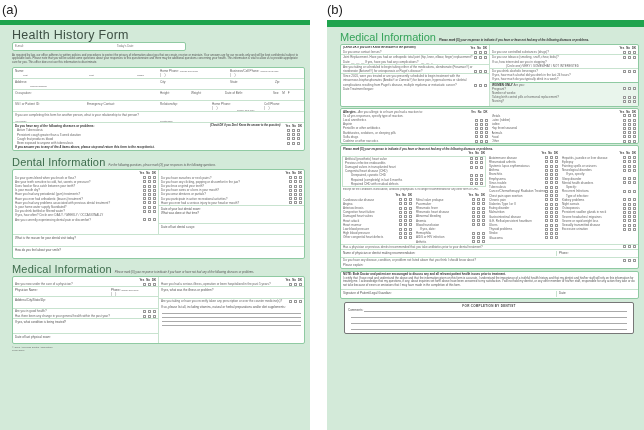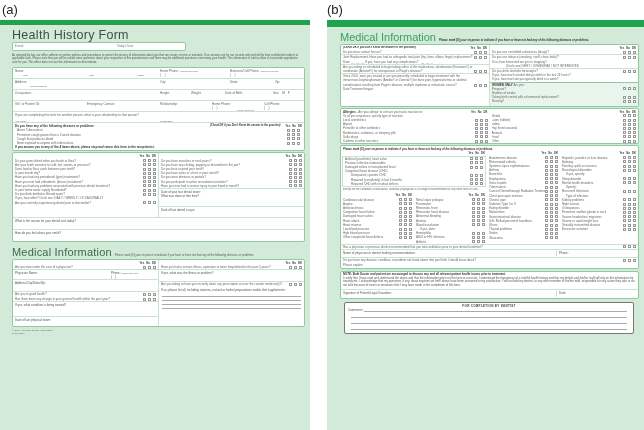--- a/index.html
+++ b/index.html
@@ -130,20 +130,24 @@
               <i></i>
               <i></i>
               <i></i>
             </span>
           </div>
         </div>
       <div class="q bold ital" style="padding:0">If you answer yes to any of the 4 items above, please stop and return this form to the receptionist.</div>
     </div>
   </div>
 
+  <div style="margin:5px 5px 0 12px;display:flex;align-items:baseline">
+    <span class="sec-title">Dental Information</span>
+    <span class="sec-sub">For the following questions, please mark (X) your responses to the following questions.</span>
+  </div>
   <div class="box" style="margin:1px 5px 0 12px">
     <div style="display:flex">
       <div class="col" style="padding-top:1px">
         <div class="q">
             <span class="t"></span>
             <span class="ynd">
               <span>Yes</span>
               <span>No</span>
               <span>DK</span>
             </span>

